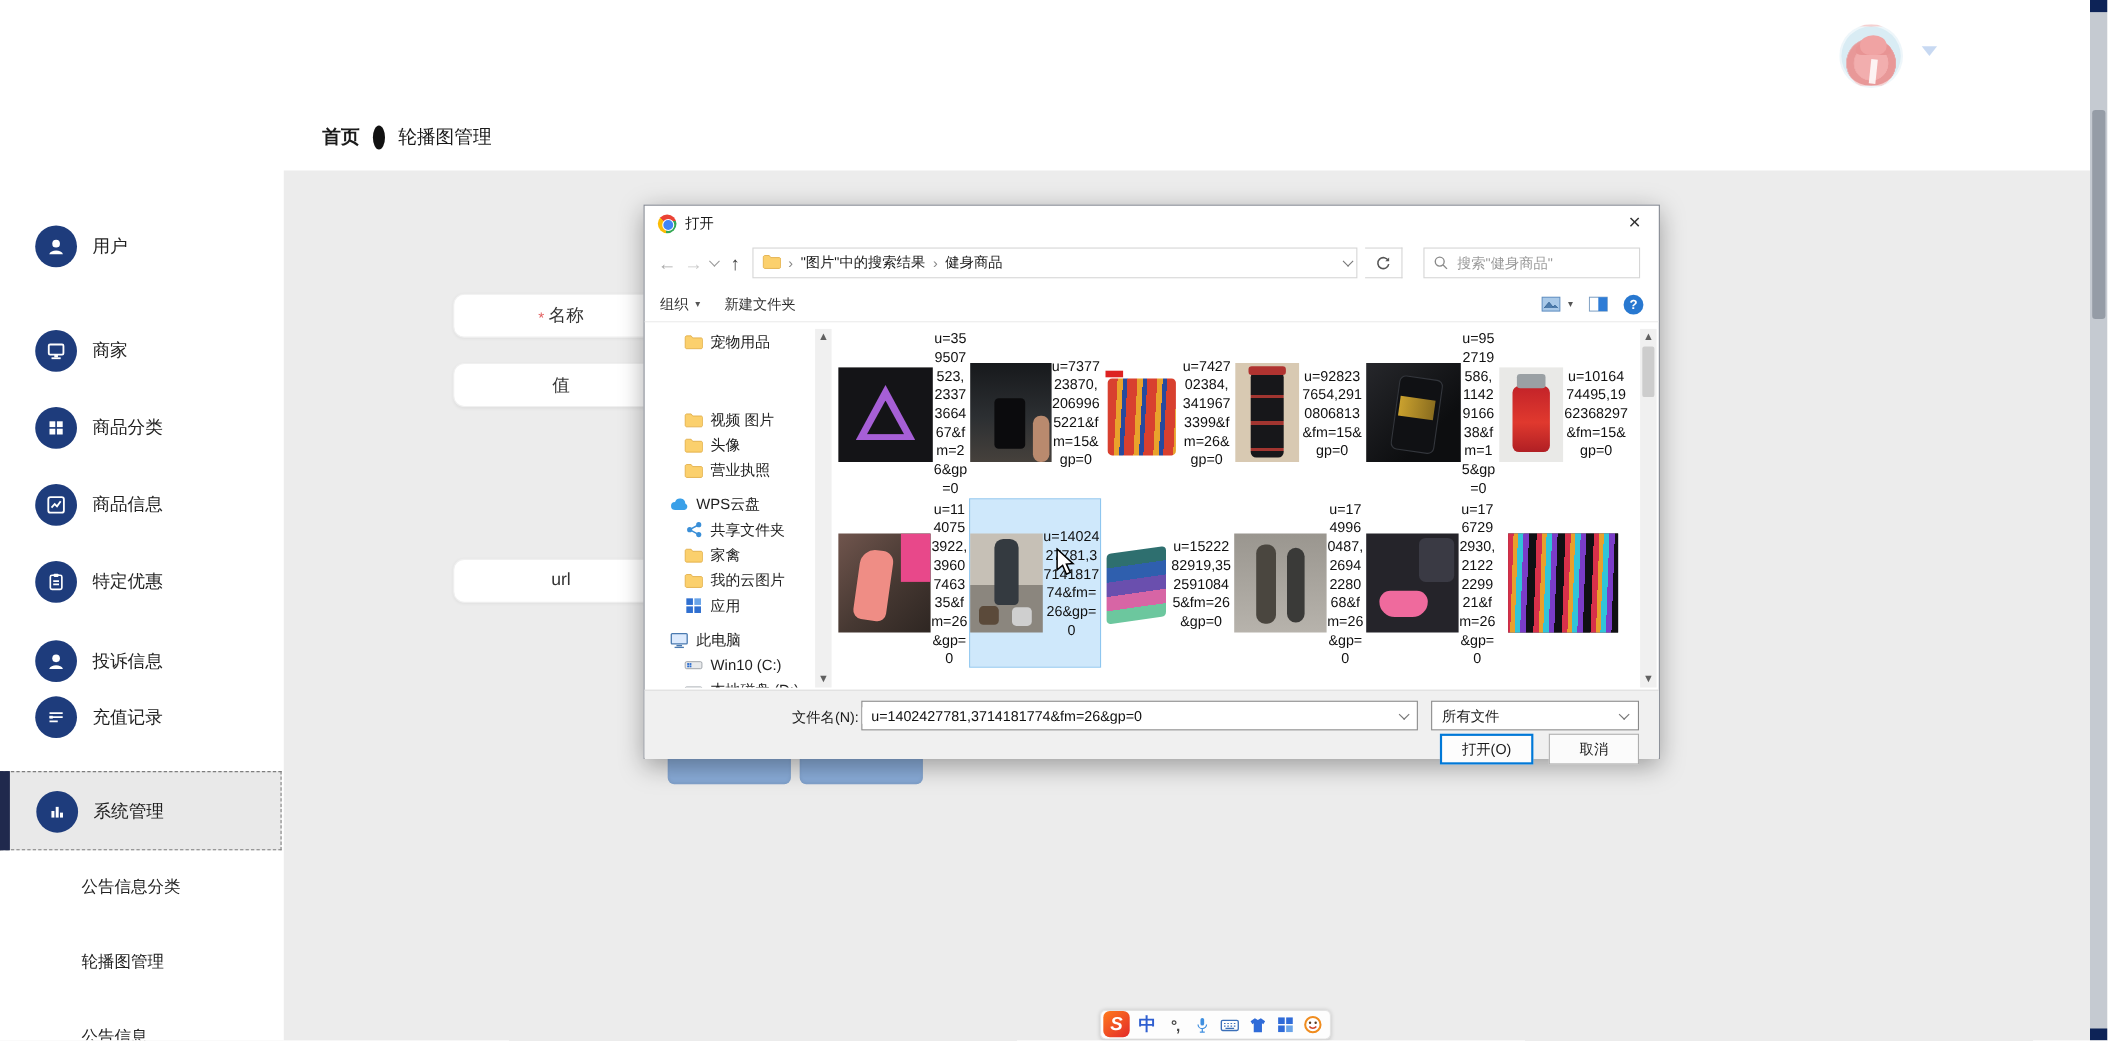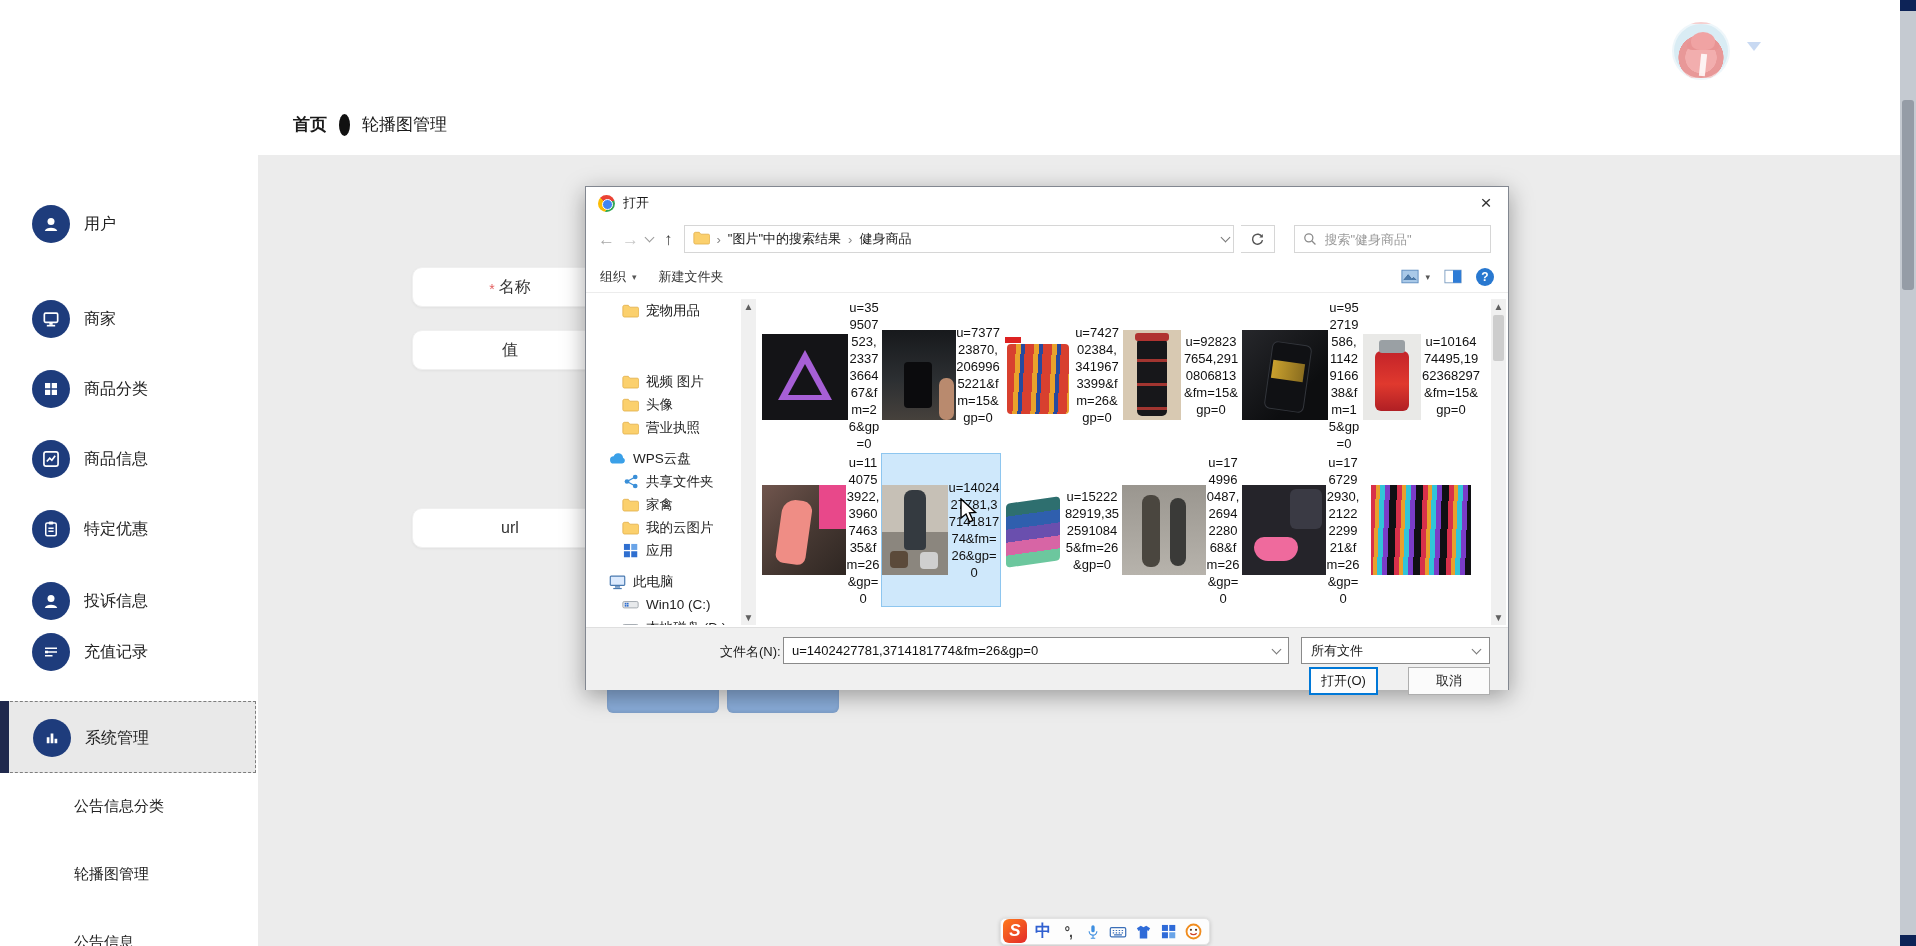--- a/index.html
+++ b/index.html
@@ -158,21 +158,21 @@
   .d-footer { position:absolute; left:0; top:440px; width:100%; height:63px; background:#f0f0f0; border-top:1px solid #dfdfdf; }
   .fn-label { position:absolute; left:134px; top:15px; color:#1a1a1a; }
   .fn-input { position:absolute; left:197px; top:9px; width:506px; height:27px; border:1px solid #8a8a8a; background:#fff;
               display:flex; align-items:center; }
   .fn-input input { flex:1; border:none; outline:none; padding:0 8px; font-size:13px; font-family:inherit; color:#111; }
   .fn-input .chev { margin-right:8px; }
   .ft-select { position:absolute; left:715px; top:9px; width:189px; height:27px; border:1px solid #8a8a8a; background:#fff;
                display:flex; align-items:center; justify-content:space-between; padding:0 9px; cursor:pointer; }
   .btn { position:absolute; top:39px; height:28px; background:#fdfdfd; display:flex; align-items:center; justify-content:center;
          font-size:13px; cursor:pointer; }
-  .btn-open { left:723px; width:69px; border:2px solid #0078d7; }
+  .btn-open { left:723px; width:85px; border:2px solid #0078d7; }
   .btn-cancel { left:822px; width:82px; border:1px solid #aeaeae; background:#fbfbfb; }
 
   
   .cursor { position:absolute; left:959px; top:498px; z-index:30; }
 
   
   .ime { position:absolute; left:1000px; top:918px; width:210px; height:27px; background:#fdfdfd; border:1px solid #e3e3e3;
          border-radius:5px; box-shadow:0 1px 4px rgba(0,0,0,.18); display:flex; align-items:center; padding:0 6px 0 2px; gap:7px; z-index:15; }
   .ime-ico { display:flex; align-items:center; justify-content:center; width:20px; height:22px; cursor:pointer; }
   .sogou-s { width:24px; height:24px; border-radius:6px; background:linear-gradient(140deg,#ff7a1c,#e32a2a); color:#fff; font-weight:bold;

